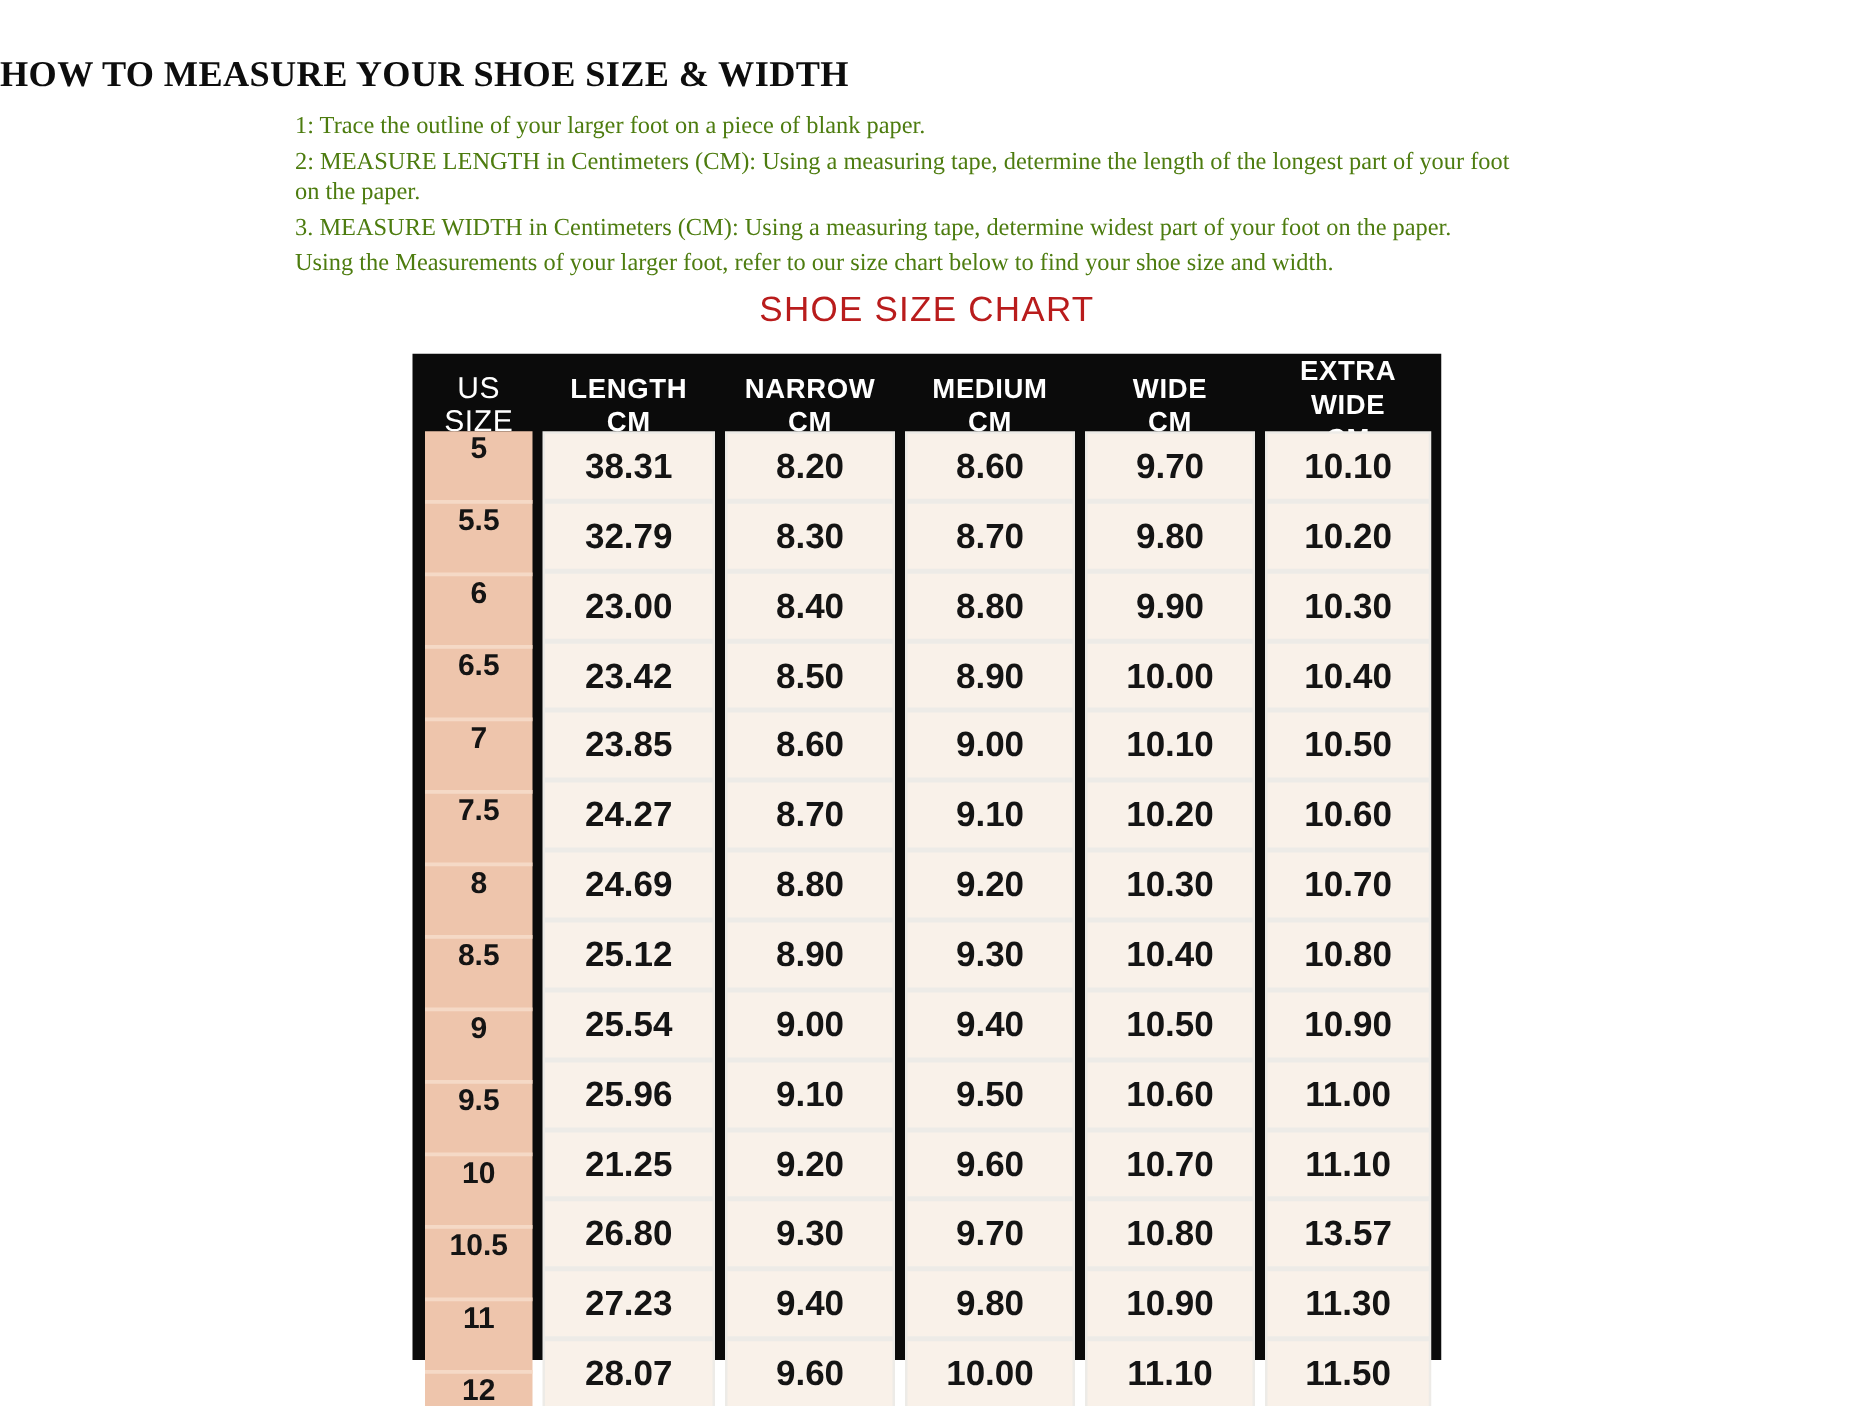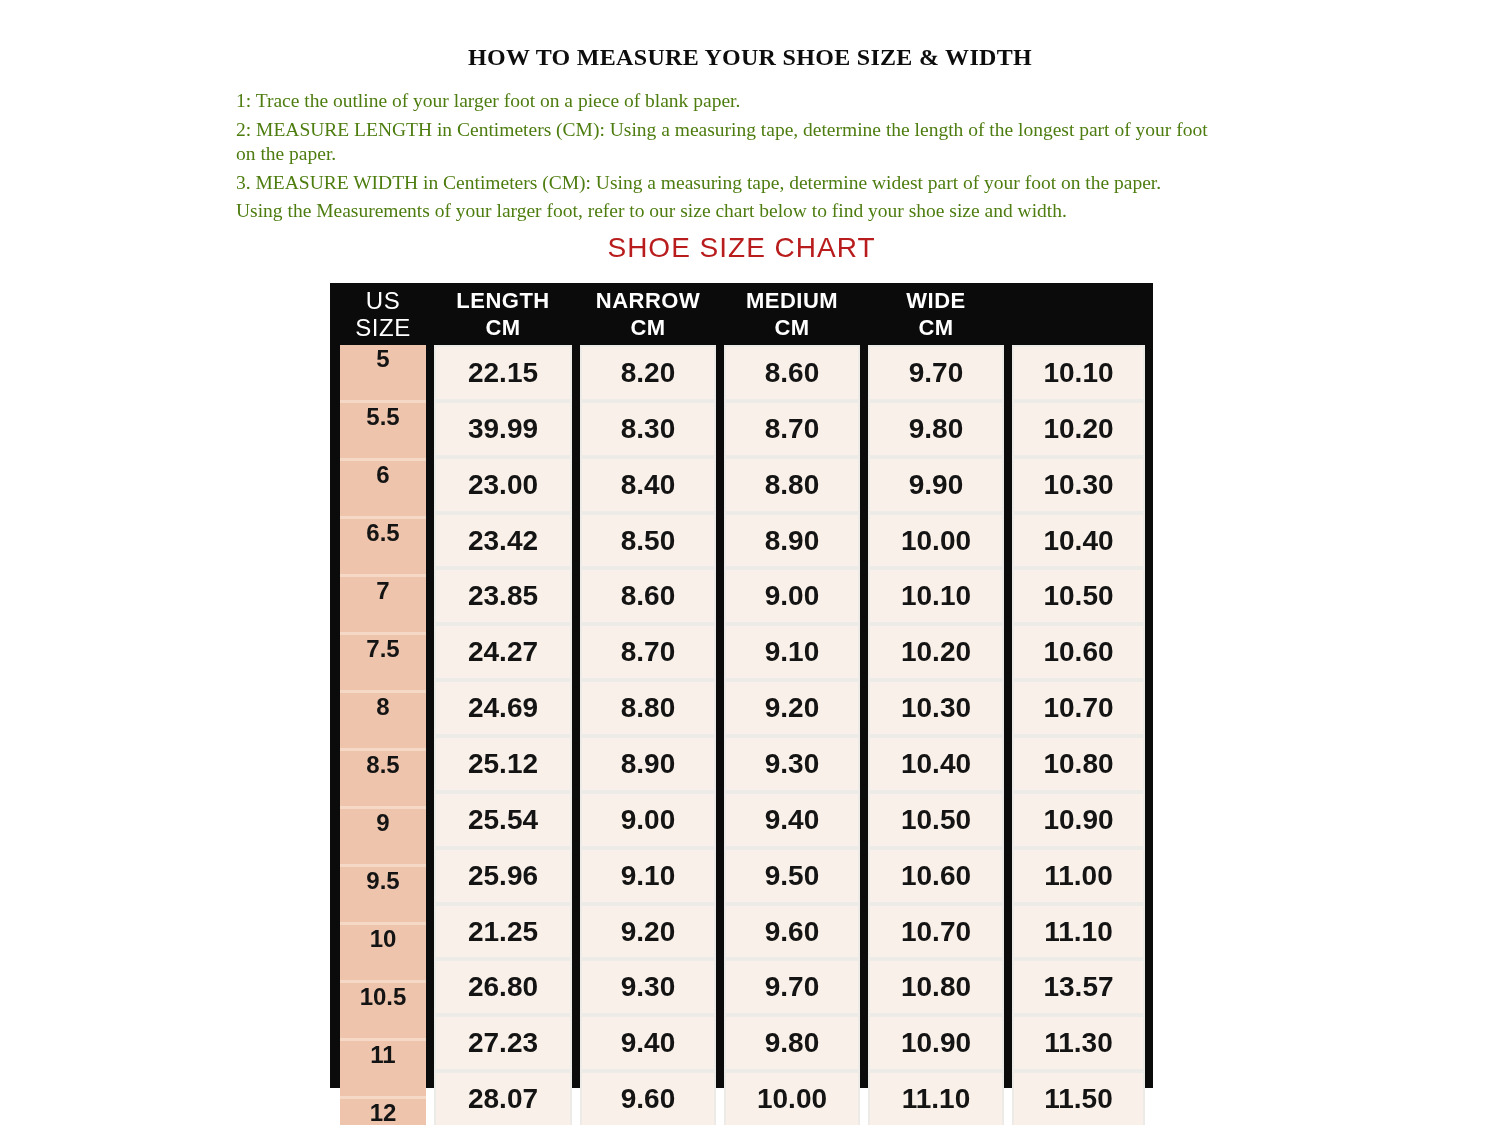--- a/index.html
+++ b/index.html
@@ -12,24 +12,24 @@
     background: #ffffff;
     overflow: hidden;
   }
 
   .doc-title {
     position: absolute;
     top: 44px;
     left: 0;
     width: 100%;
     margin: 0;
-    text-align: center;
+    text-align: left;
     font-family: "Liberation Serif", serif;
     font-weight: 700;
-    font-size: 24px;
+    font-size: 29px;
     letter-spacing: 0.3px;
     color: #0d0d0d;
   }
 
   .instructions {
     position: absolute;
     top: 89px;
     left: 236px;
     width: 985px;
     font-size: 19.5px;
@@ -150,20 +150,24 @@
         <div class="hcell">
           <div>NARROW</div>
           <div>CM</div>
         </div>
         <div class="hcell">
           <div>MEDIUM</div>
           <div>CM</div>
         </div>
         <div class="hcell">
           <div>WIDE</div>
+          <div>CM</div>
+        </div>
+        <div class="hcell">
+          <div>EXTRA WIDE</div>
           <div>CM</div>
         </div>
       </div>
     <div class="tbody">
         <div class="col size">
           <div class="cell">5</div>
           <div class="cell">5.5</div>
           <div class="cell">6</div>
           <div class="cell">6.5</div>
           <div class="cell">7</div>
@@ -171,22 +175,22 @@
           <div class="cell">8</div>
           <div class="cell">8.5</div>
           <div class="cell">9</div>
           <div class="cell">9.5</div>
           <div class="cell">10</div>
           <div class="cell">10.5</div>
           <div class="cell">11</div>
           <div class="cell">12</div>
         </div>
         <div class="col data">
-          <div class="cell">22.15</div>
-          <div class="cell">39.99</div>
+          <div class="cell">38.31</div>
+          <div class="cell">32.79</div>
           <div class="cell">23.00</div>
           <div class="cell">23.42</div>
           <div class="cell">23.85</div>
           <div class="cell">24.27</div>
           <div class="cell">24.69</div>
           <div class="cell">25.12</div>
           <div class="cell">25.54</div>
           <div class="cell">25.96</div>
           <div class="cell">21.25</div>
           <div class="cell">26.80</div>

